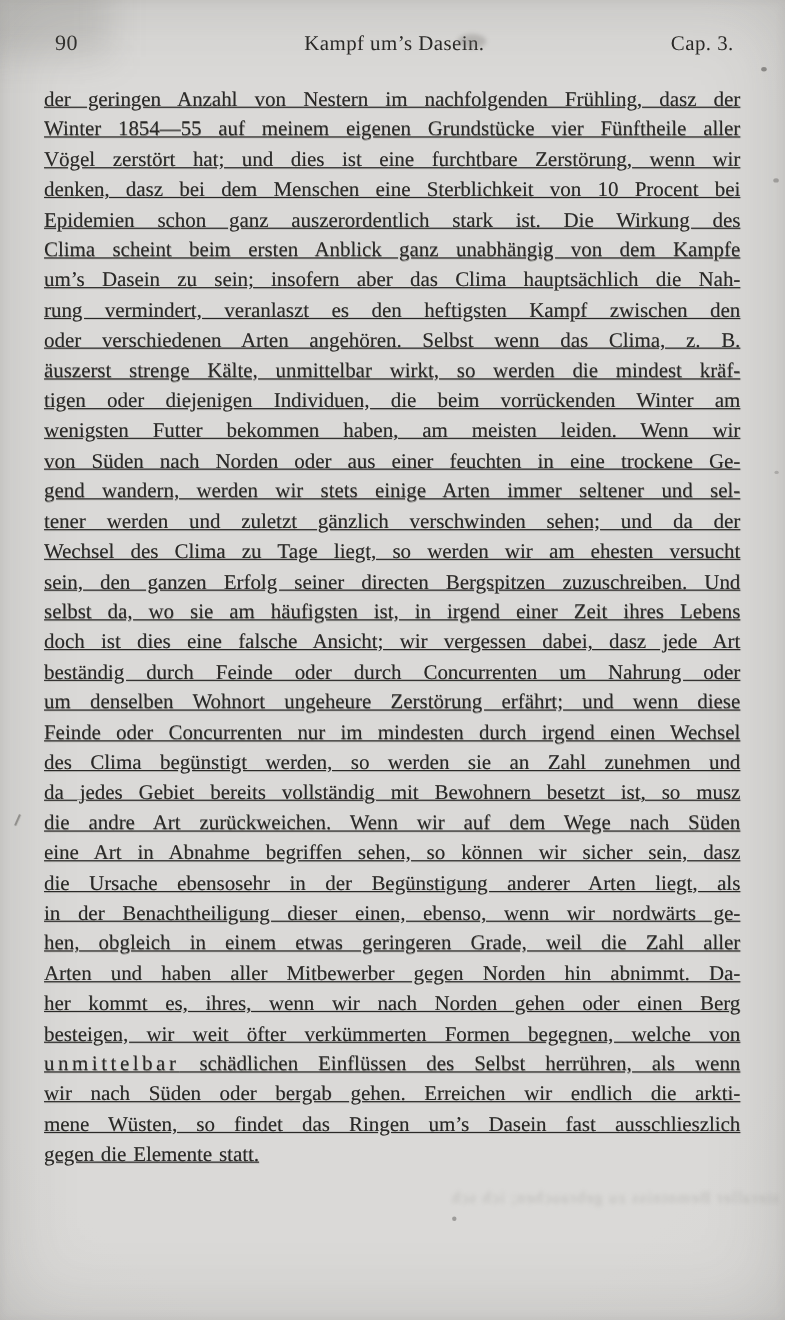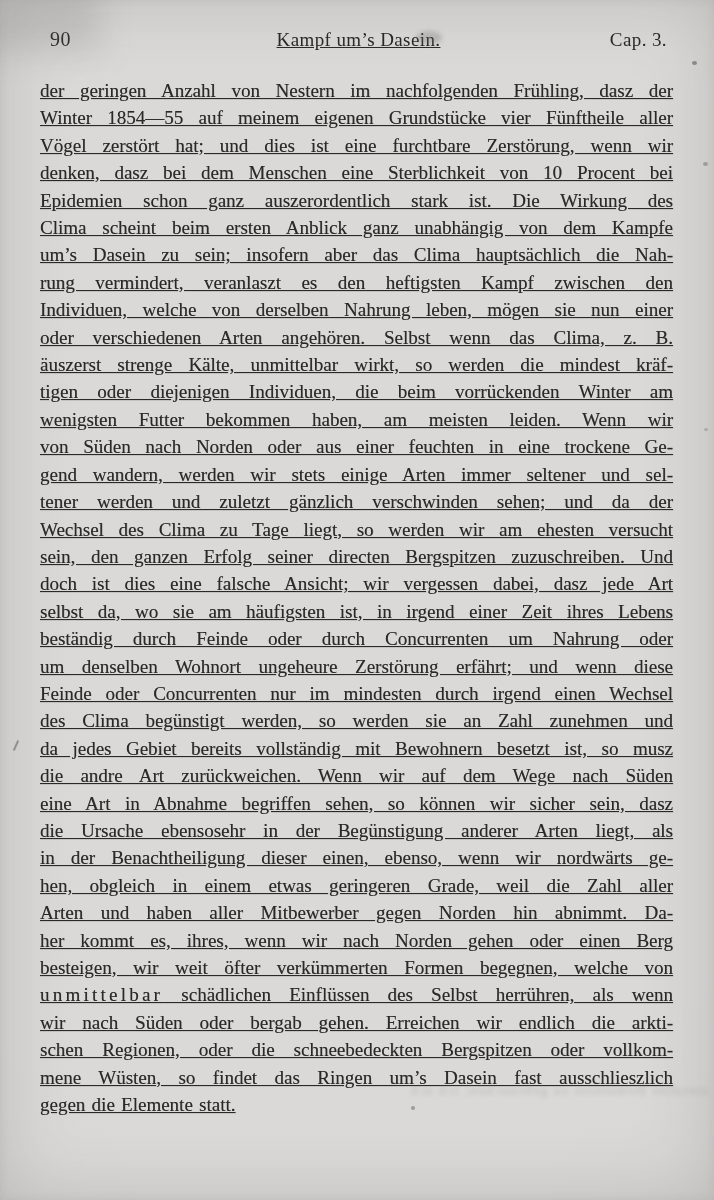--- a/index.html
+++ b/index.html
@@ -23,21 +23,21 @@
     top:28px;left:0;right:0;
     padding:0 47px 0 50px;
     display:grid;
     grid-template-columns:1fr auto 1fr;
     align-items:baseline;
     font-size:19px;
     letter-spacing:.4px;
     gap:36px;
   }
   .page-number{justify-self:start;font-size:20px;}
-  .running-title{justify-self:center;text-decoration:underline;}
+  .running-title{justify-self:center;}
   .chapter-label{justify-self:end;}
   .body-text{
     position:absolute;
     top:77px;left:40px;
     width:633px;
     font-size:19px;
     line-height:27.4px;
     word-spacing:1.5px;
     text-shadow:.3px .3px .35px rgba(43,42,38,.45);
   }
@@ -103,48 +103,46 @@
 
   <main class="body-text">
       <div class="line">der geringen Anzahl von Nestern im nachfolgenden Frühling, dasz der</div>
       <div class="line">Winter 1854—55 auf meinem eigenen Grundstücke vier Fünftheile aller</div>
       <div class="line">Vögel zerstört hat; und dies ist eine furchtbare Zerstörung, wenn wir</div>
       <div class="line">denken, dasz bei dem Menschen eine Sterblichkeit von 10 Procent bei</div>
       <div class="line">Epidemien schon ganz auszerordentlich stark ist. Die Wirkung des</div>
       <div class="line">Clima scheint beim ersten Anblick ganz unabhängig von dem Kampfe</div>
       <div class="line">um’s Dasein zu sein; insofern aber das Clima hauptsächlich die Nah-</div>
       <div class="line">rung vermindert, veranlaszt es den heftigsten Kampf zwischen den</div>
-      <div class="line">Individuen, welche von derselben Nahrung leben, mögen sie nun einer</div>
       <div class="line">oder verschiedenen Arten angehören. Selbst wenn das Clima, z. B.</div>
       <div class="line">äuszerst strenge Kälte, unmittelbar wirkt, so werden die mindest kräf-</div>
       <div class="line">tigen oder diejenigen Individuen, die beim vorrückenden Winter am</div>
       <div class="line">wenigsten Futter bekommen haben, am meisten leiden. Wenn wir</div>
       <div class="line">von Süden nach Norden oder aus einer feuchten in eine trockene Ge-</div>
       <div class="line">gend wandern, werden wir stets einige Arten immer seltener und sel-</div>
       <div class="line">tener werden und zuletzt gänzlich verschwinden sehen; und da der</div>
       <div class="line">Wechsel des Clima zu Tage liegt, so werden wir am ehesten versucht</div>
       <div class="line">sein, den ganzen Erfolg seiner directen Bergspitzen zuzuschreiben. Und</div>
+      <div class="line">selbst da, wo sie am häufigsten ist, in irgend einer Zeit ihres Lebens</div>
       <div class="line">doch ist dies eine falsche Ansicht; wir vergessen dabei, dasz jede Art</div>
-      <div class="line">selbst da, wo sie am häufigsten ist, in irgend einer Zeit ihres Lebens</div>
       <div class="line">beständig durch Feinde oder durch Concurrenten um Nahrung oder</div>
       <div class="line">um denselben Wohnort ungeheure Zerstörung erfährt; und wenn diese</div>
       <div class="line">Feinde oder Concurrenten nur im mindesten durch irgend einen Wechsel</div>
       <div class="line">des Clima begünstigt werden, so werden sie an Zahl zunehmen und</div>
       <div class="line">da jedes Gebiet bereits vollständig mit Bewohnern besetzt ist, so musz</div>
       <div class="line">die andre Art zurückweichen. Wenn wir auf dem Wege nach Süden</div>
       <div class="line">eine Art in Abnahme begriffen sehen, so können wir sicher sein, dasz</div>
       <div class="line">die Ursache ebensosehr in der Begünstigung anderer Arten liegt, als</div>
       <div class="line">in der Benachtheiligung dieser einen, ebenso, wenn wir nordwärts ge-</div>
       <div class="line">hen, obgleich in einem etwas geringeren Grade, weil die Zahl aller</div>
       <div class="line">Arten und haben aller Mitbewerber gegen Norden hin abnimmt. Da-</div>
       <div class="line">her kommt es, ihres, wenn wir nach Norden gehen oder einen Berg</div>
       <div class="line">besteigen, wir weit öfter verkümmerten Formen begegnen, welche von</div>
       <div class="line"><span class="spaced">unmittelbar</span><span> schädlichen Einflüssen des Selbst herrühren, als wenn</span></div>
       <div class="line">wir nach Süden oder bergab gehen. Erreichen wir endlich die arkti-</div>
-      <div class="line">schen Regionen, oder die schneebedeckten Bergspitzen oder vollkom-</div>
       <div class="line">mene Wüsten, so findet das Ringen um’s Dasein fast ausschlieszlich</div>
       <div class="line">gegen die Elemente statt.</div>
     </main>
 
   <div class="artifact bleedthrough">steraller Bemntniss zu gebrauchen; ich sch</div>
   <div class="artifact smudge-header"></div>
   <div class="artifact speck s1"></div>
   <div class="artifact speck s2"></div>
   <div class="artifact speck s3"></div>
   <div class="artifact speck s4"></div>

